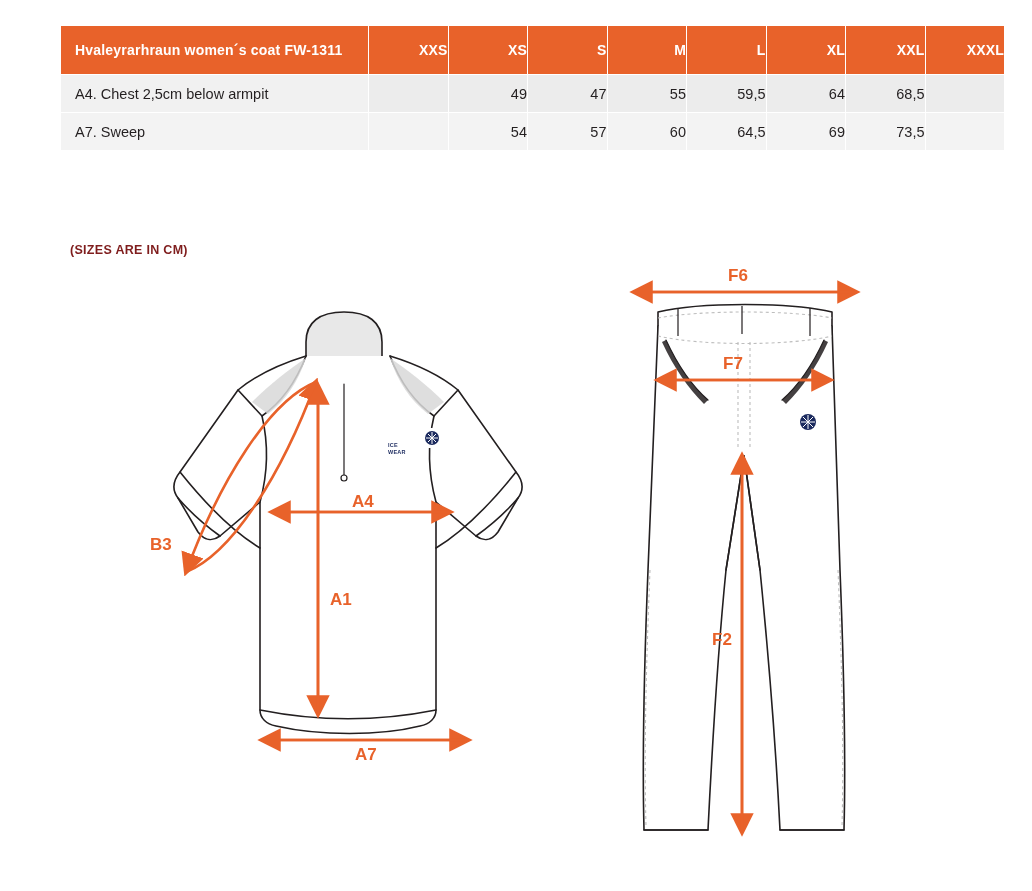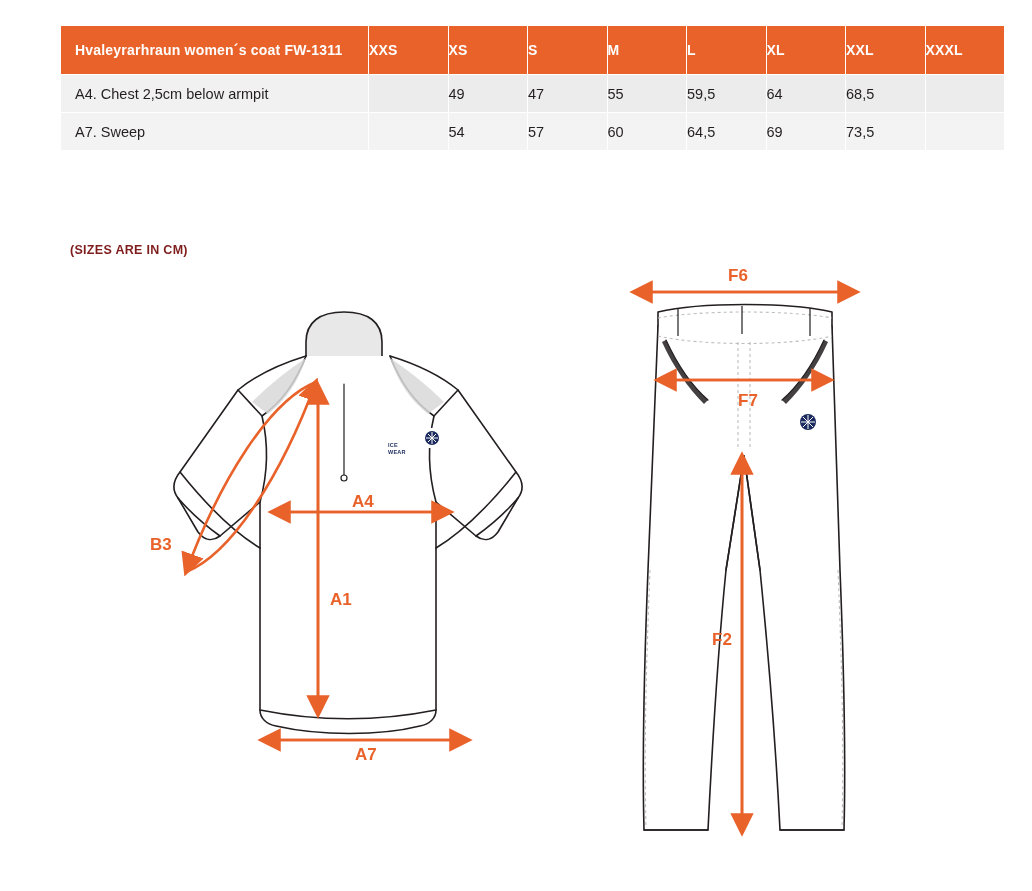--- a/index.html
+++ b/index.html
@@ -27,21 +27,21 @@
     left: 60px;
     top: 25px;
     width: 945px;
     border-collapse: collapse;
     table-layout: fixed;
   }
   .size-table th, .size-table td {
     border: 1px solid #ffffff;
     padding: 0;
     height: 37px;
-    text-align: left;
+    text-align: right;
     font-size: 14.5px;
     font-weight: bold;
     color: #231f20;
   }
   .size-table thead th {
     background: #e8622a;
     color: #ffffff;
     font-size: 14px;
     letter-spacing: .2px;
     height: 48px;
@@ -296,18 +296,18 @@
 
           <path d="M58 110 L230 110" marker-end="url(#ah3)"></path>
           <path d="M230 110 L58 110" marker-end="url(#ah3)"></path>
 
           <path d="M142 186 L142 562" marker-end="url(#ah3)"></path>
           <path d="M142 562 L142 186" marker-end="url(#ah3)"></path>
         </g>
       </svg>
 
       <div class="lbl" style="left:128px; top:-4px;">F6</div>
-      <div class="lbl" style="left:138px; top:84px;margin-top:37px;">F7</div>
+      <div class="lbl" style="left:123px; top:84px;">F7</div>
       <div class="lbl" style="left:112px; top:360px;">F2</div>
     </div>
 
   </div>
 </div>
 
 </body></html>

